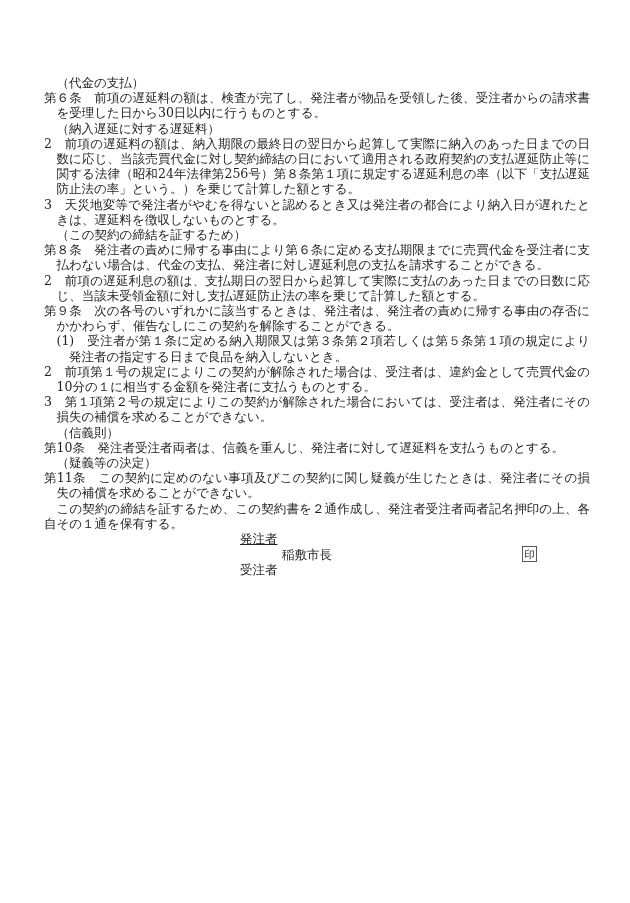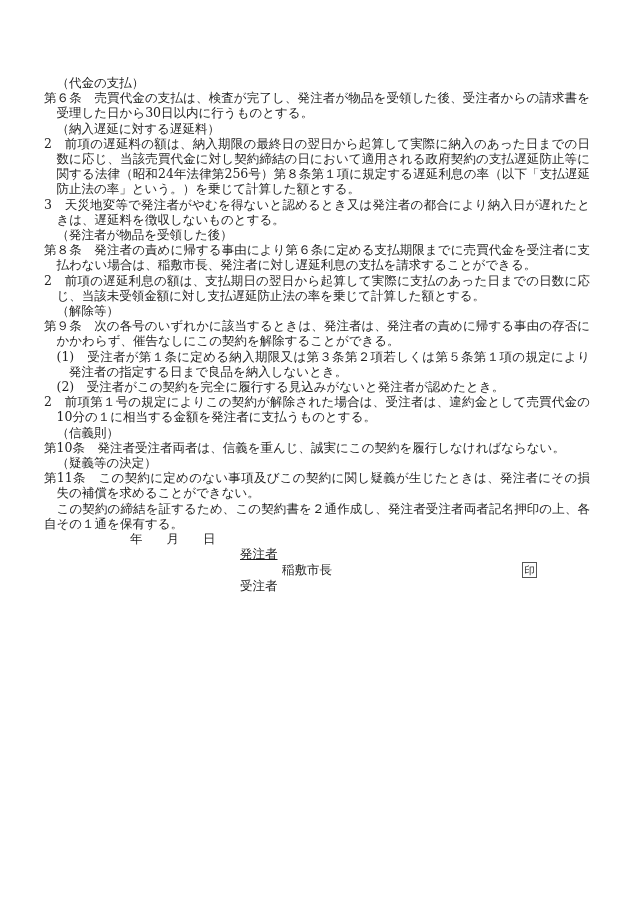--- a/index.html
+++ b/index.html
@@ -57,43 +57,37 @@
   }
   .sig-contractor { margin-top: 15px; padding-left: 196px; }
 </style>
 </head>
 <body>
 
 <div class="page">
   <div class="doc-body">
 
     <p class="section-heading">（代金の支払）</p>
-    <p class="article">第６条　売買代金の支払は、検査が完了し、発注者が物品を受領した後、受注者からの請求書を受理した日から30日以内に行うものとする。</p>
+    <p class="article">第６条　前項の遅延料の額は、検査が完了し、発注者が物品を受領した後、受注者からの請求書を受理した日から30日以内に行うものとする。</p>
     <p class="section-heading">（納入遅延に対する遅延料）</p>
     <p class="clause-sub">2　前項の遅延料の額は、納入期限の最終日の翌日から起算して実際に納入のあった日までの日数に応じ、当該売買代金に対し契約締結の日において適用される政府契約の支払遅延防止等に関する法律（昭和24年法律第256号）第８条第１項に規定する遅延利息の率（以下「支払遅延防止法の率」という。）を乗じて計算した額とする。</p>
     <p class="clause-sub">3　天災地変等で発注者がやむを得ないと認めるとき又は発注者の都合により納入日が遅れたときは、遅延料を徴収しないものとする。</p>
-    <p class="section-heading">（発注者が物品を受領した後）</p>
-    <p class="article">第８条　発注者の責めに帰する事由により第６条に定める支払期限までに売買代金を受注者に支払わない場合は、稲敷市長、発注者に対し遅延利息の支払を請求することができる。</p>
+    <p class="section-heading">（この契約の締結を証するため）</p>
+    <p class="article">第８条　発注者の責めに帰する事由により第６条に定める支払期限までに売買代金を受注者に支払わない場合は、代金の支払、発注者に対し遅延利息の支払を請求することができる。</p>
     <p class="clause-sub">2　前項の遅延利息の額は、支払期日の翌日から起算して実際に支払のあった日までの日数に応じ、当該未受領金額に対し支払遅延防止法の率を乗じて計算した額とする。</p>
-    <p class="section-heading">（解除等）</p>
     <p class="article">第９条　次の各号のいずれかに該当するときは、発注者は、発注者の責めに帰する事由の存否にかかわらず、催告なしにこの契約を解除することができる。</p>
     <p class="list-item">(1)　受注者が第１条に定める納入期限又は第３条第２項若しくは第５条第１項の規定により発注者の指定する日まで良品を納入しないとき。</p>
-    <p class="list-item">(2)　受注者がこの契約を完全に履行する見込みがないと発注者が認めたとき。</p>
     <p class="clause-sub">2　前項第１号の規定によりこの契約が解除された場合は、受注者は、違約金として売買代金の10分の１に相当する金額を発注者に支払うものとする。</p>
+    <p class="clause-sub">3　第１項第２号の規定によりこの契約が解除された場合においては、受注者は、発注者にその損失の補償を求めることができない。</p>
     <p class="section-heading">（信義則）</p>
-    <p class="article">第10条　発注者受注者両者は、信義を重んじ、誠実にこの契約を履行しなければならない。</p>
+    <p class="article">第10条　発注者受注者両者は、信義を重んじ、発注者に対して遅延料を支払うものとする。</p>
     <p class="section-heading">（疑義等の決定）</p>
     <p class="article">第11条　この契約に定めのない事項及びこの契約に関し疑義が生じたときは、発注者にその損失の補償を求めることができない。</p>
     <p class="closing">この契約の締結を証するため、この契約書を２通作成し、発注者受注者両者記名押印の上、各自その１通を保有する。</p>
 
-    <p class="date-line">
-      <span class="date-char">年</span>
-      <span class="date-char">月</span>
-      <span class="date-char">日</span>
-    </p>
 
     <p class="sig-orderer">発注者</p>
 
     <div class="sig-name-row">
       <span>稲敷市長</span>
       <span class="seal-box">印</span>
     </div>
 
     <p class="sig-contractor">受注者</p>
 

